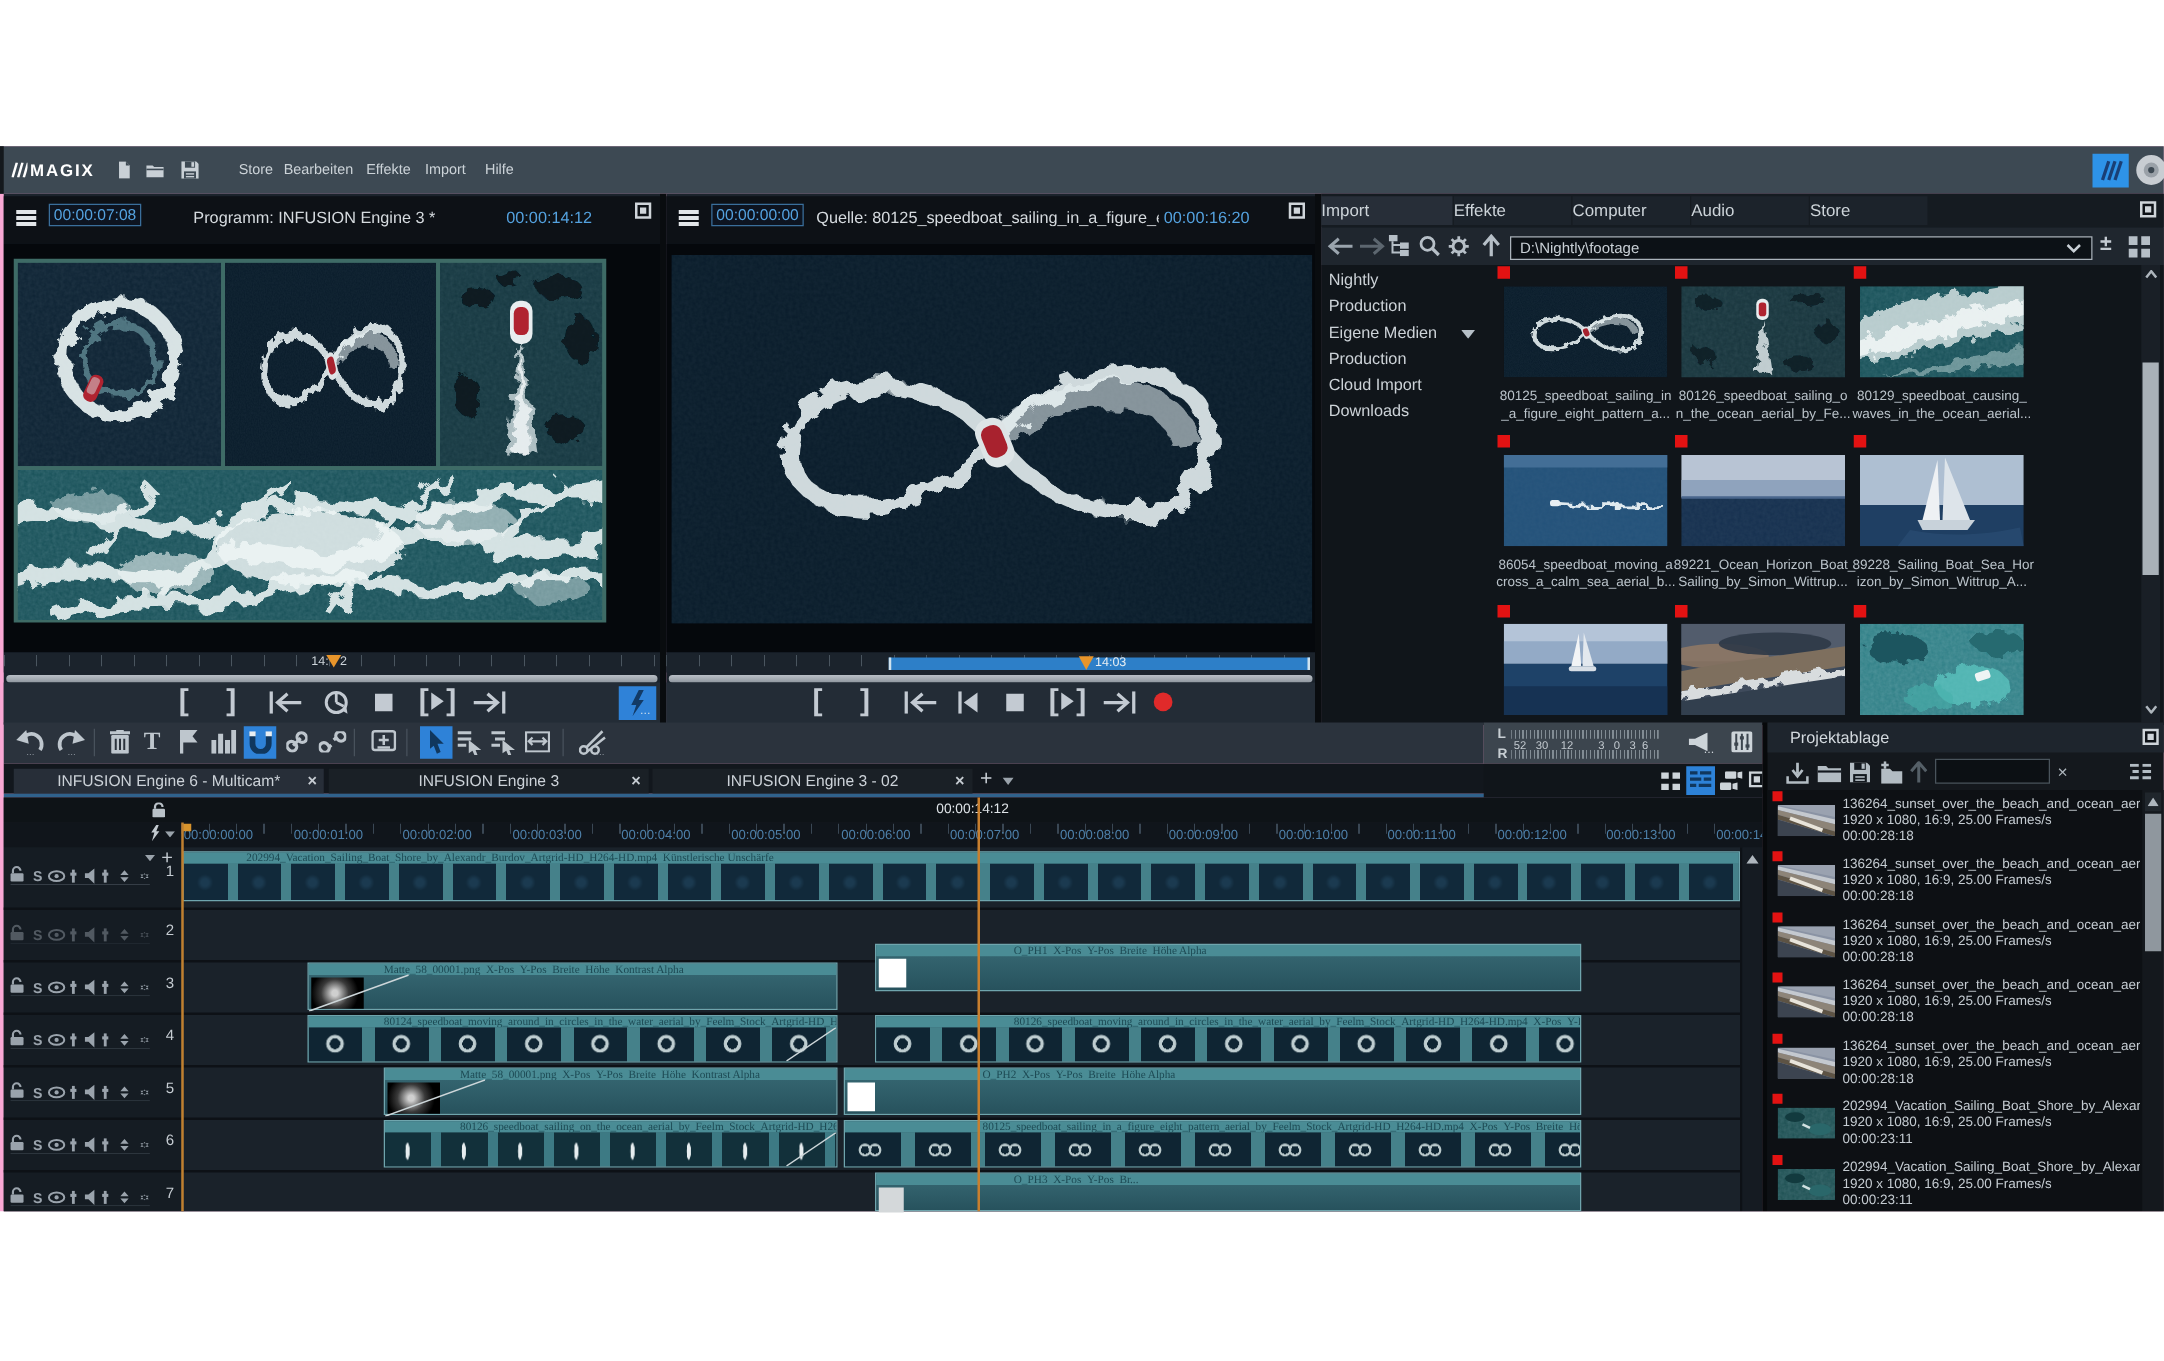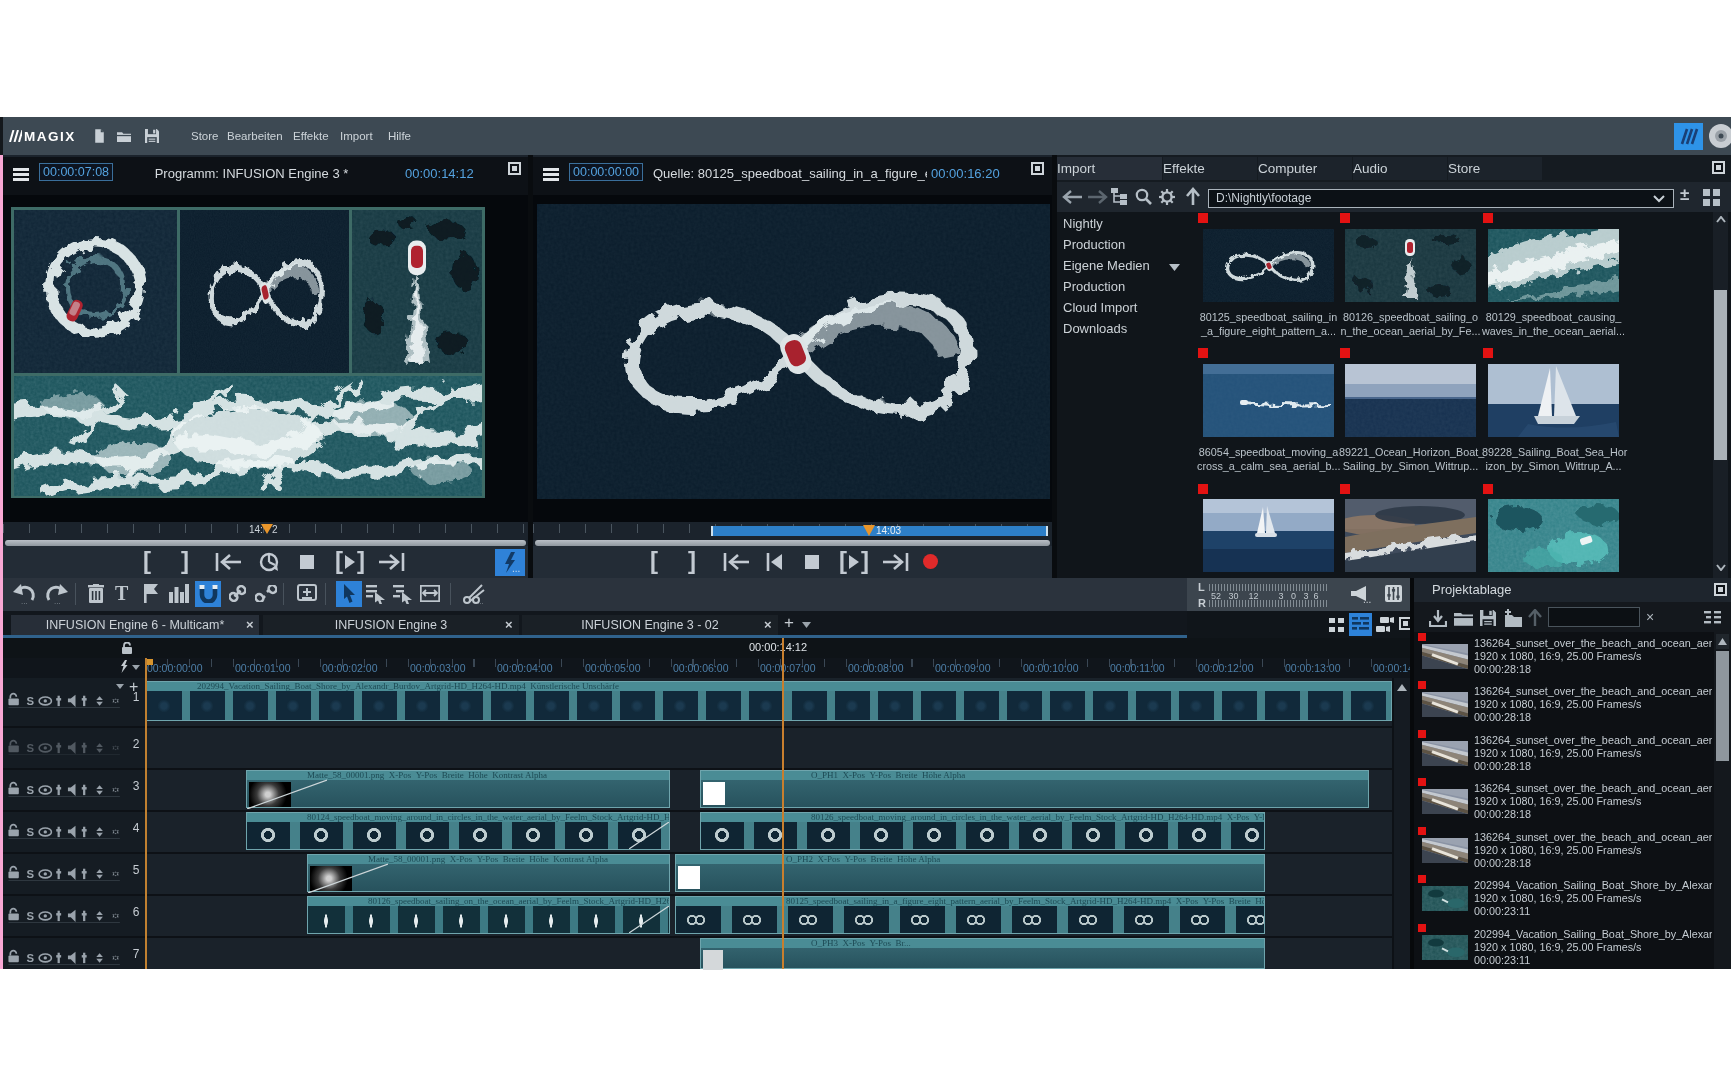--- a/index.html
+++ b/index.html
@@ -791,21 +791,21 @@
    <div class="cliphead" style="height:9px;padding:0 0 0 50px">202994_Vacation_Sailing_Boat_Shore_by_Alexandr_Burdov_Artgrid-HD_H264-HD.mp4&nbsp;&nbsp;Künstlerische Unschärfe</div>
    <div style="position:absolute;left:0;top:9px;width:1244px;height:29px;background:radial-gradient(circle 10px at 17px 15px,#1b3a50 0 30%,transparent 65%) 0 0/43px 29px repeat-x,repeating-linear-gradient(90deg,#11293a 0 35px,#45818a 35px 43px)"></div>
   </div>
   <div class="ab clip" style="left:243px;top:132px;width:424px;height:38px">
    <div class="cliphead" style="height:9px;padding-left:60px">Matte_58_00001.png&nbsp;&nbsp;X-Pos&nbsp;&nbsp;Y-Pos&nbsp;&nbsp;Breite&nbsp;&nbsp;Höhe&nbsp;&nbsp;Kontrast Alpha</div>
    <div style="position:absolute;left:2px;top:11px;width:42px;height:25px;background:radial-gradient(circle at 45% 50%,#cfcfcf 0 9%,#3a3a3a 42%,#000 72%)"></div>
    <svg style="position:absolute;left:0;top:0" width="80" height="38">
           <line x1="0" y1="38" x2="80" y2="9" stroke="#cdd6d9" stroke-width="1.2"></line>
         </svg>
   </div>
-  <div class="ab clip" style="left:697px;top:132px;width:669px;height:38px">
+  <div class="ab clip" style="left:697px;top:117px;width:565px;height:38px">
    <div class="cliphead" style="height:9px;padding-left:110px">O_PH1&nbsp;&nbsp;X-Pos&nbsp;&nbsp;Y-Pos&nbsp;&nbsp;Breite&nbsp;&nbsp;Höhe Alpha</div>
    <div style="position:absolute;left:2px;top:11px;width:22px;height:23px;background:#fff"></div>
   </div>
   <div class="ab clip" style="left:243px;top:174px;width:424px;height:38px">
    <div class="cliphead" style="height:9px;padding-left:60px">80124_speedboat_moving_around_in_circles_in_the_water_aerial_by_Feelm_Stock_Artgrid-HD_H264-HD.mp4&nbsp;&nbsp;X-Pos&nbsp;&nbsp;Y-Pos.</div>
    <div class="circfilm" style="position:absolute;left:0;top:9px;width:422px;height:27px"></div>
    <svg style="position:absolute;right:0;top:9px" width="40" height="27">
           <line x1="0" y1="27" x2="40" y2="0" stroke="#cdd6d9" stroke-width="1.2"></line>
         </svg>
   </div>

